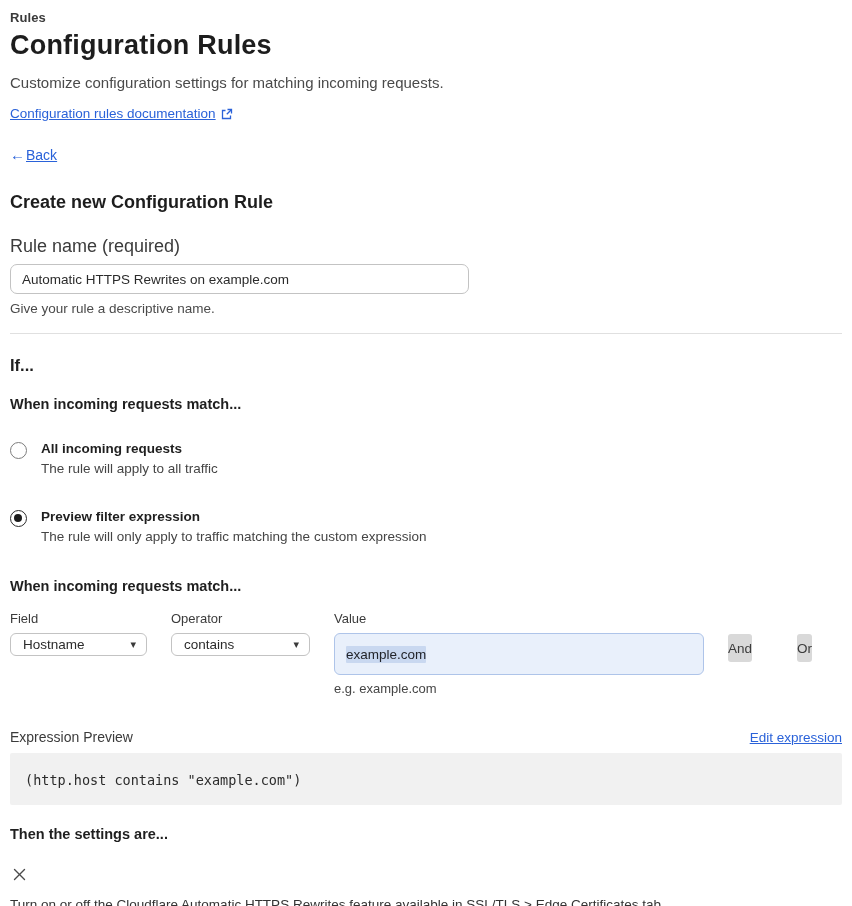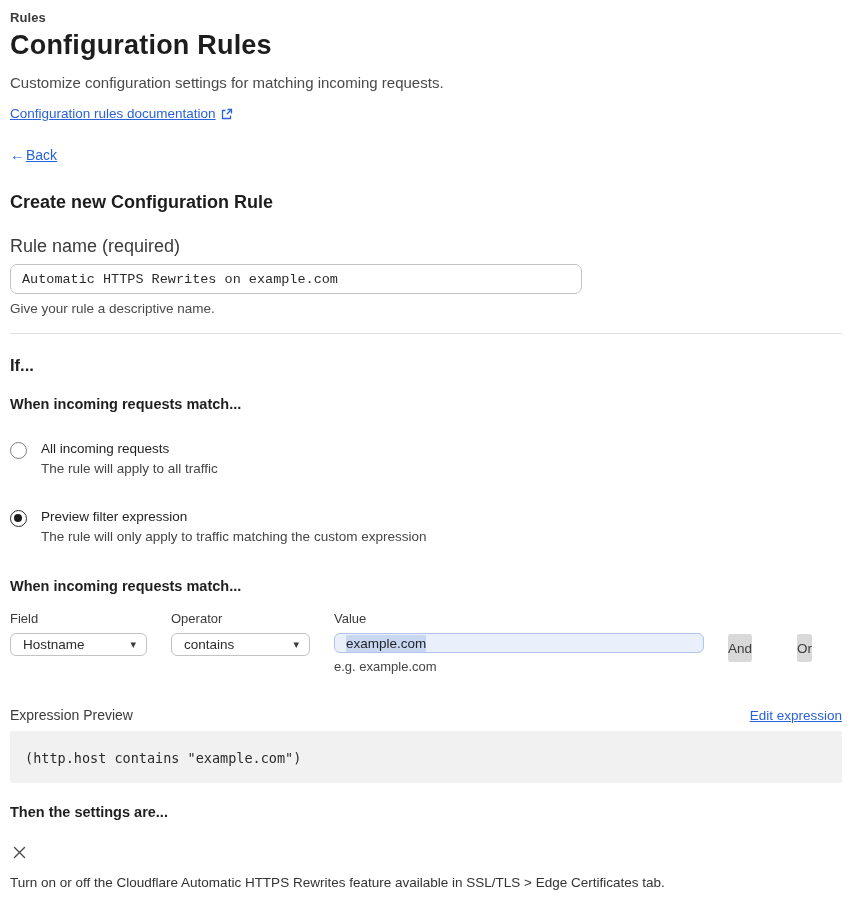--- a/index.html
+++ b/index.html
@@ -15,57 +15,57 @@
   h1.page-title { font-size: 27px; font-weight: bold; color: #1d1d1d; margin-top: 5px; letter-spacing: .2px; }
   .subtitle { font-size: 15px; color: #4a4a4a; margin-top: 13px; }
   .link { color: #2a62d9; text-decoration: underline; cursor: pointer; }
   .doc-link-row { margin-top: 15px; font-size: 13.5px; display: flex; align-items: center; gap: 5px; }
   .ext-icon svg { display: block; }
   .back-row { margin-top: 25px; font-size: 14px; display: flex; align-items: center; }
   .back-arrow { color: #2a62d9; text-decoration: none; margin-right: 1px; font-size: 15px; }
   h2.form-heading { font-size: 18px; font-weight: bold; color: #1d1d1d; margin-top: 29px; }
   .field-label { font-size: 18px; color: #3b3b3b; margin-top: 23px; }
   .rule-name-input {
-    display: block; width: 572px; height: 30px; margin-top: 7px;
+    display: block; width: 459px; height: 30px; margin-top: 7px;
     border: 1px solid #c3c3c3; border-radius: 7px; padding: 0 11px;
-    font-family: Liberation Mono, monospace; font-size: 13.5px; color: #2b2b2b;
+    font-family: Liberation Sans, sans-serif; font-size: 13.5px; color: #2b2b2b;
     outline: none; background: #fff;
   }
   .help-text { font-size: 13.5px; color: #4a4a4a; margin-top: 7px; }
   hr.divider { border: none; border-top: 1px solid #e0e0e0; margin-top: 17px; }
   h3.if-heading { font-size: 16.5px; font-weight: bold; color: #1f1f1f; margin-top: 22px; }
   .match-heading { font-size: 14.5px; font-weight: bold; color: #1f1f1f; margin-top: 21px; }
   .radio-option { display: flex; margin-top: 29px; }
   .radio-option + .radio-option { margin-top: 33px; }
   .radio {
     flex: 0 0 auto; width: 17px; height: 17px; border-radius: 50%;
     border: 1.5px solid #7d7d7d; background: #fff; margin-top: 1px; position: relative; cursor: pointer;
   }
   .radio.checked { border-color: #2b2b2b; }
   .radio.checked::after {
     content: ""; position: absolute; left: 3px; top: 3px; width: 8px; height: 8px;
     border-radius: 50%; background: #1c1c1c;
   }
   .radio-texts { margin-left: 14px; }
-  .radio-label { font-size: 13.5px; font-weight: normal; color: #1f1f1f; }
+  .radio-label { font-size: 13.5px; font-weight: bold; color: #1f1f1f; }
   .radio-desc { font-size: 13.5px; color: #454545; margin-top: 5px; }
   .builder-heading { margin-top: 34px; }
   .builder-grid {
     display: grid; grid-template-columns: 137px 139px 1fr 45px 45px;
     column-gap: 24px; margin-top: 17px; align-items: start;
   }
   .col-label { font-size: 13px; color: #3b3b3b; margin-bottom: 7px; }
   .select-box {
     height: 23px; border: 1px solid #c3c3c3; border-radius: 6px; background: #fff;
     display: flex; align-items: center; justify-content: space-between;
     padding: 0 10px 0 12px; font-size: 13.5px; color: #2b2b2b; cursor: pointer;
   }
   .caret { font-size: 11px; color: #3a3a3a; }
   .value-input {
-    height: 20px; border: 1px solid #aec4e9; border-radius: 6px;
+    height: 42px; border: 1px solid #aec4e9; border-radius: 6px;
     background: #e9f0fb; display: flex; align-items: center; padding: 0 11px;
     font-size: 13.5px; color: #22242a; cursor: text;
   }
   .value-input .sel { background: #c9d8f0; border-radius: 1px; padding: 1px 0; }
   .pill-btn {
     height: 28px; margin-top: 1px; border: none; border-radius: 3px; background: #d9d9d9;
     font-family: "Liberation Sans", sans-serif; font-size: 13.5px; color: #3c3c3c; cursor: pointer;
   }
   .hint { font-size: 13px; color: #454545; margin-top: 6px; }
   .preview-row { margin-top: 33px; display: flex; justify-content: space-between; align-items: baseline; }

